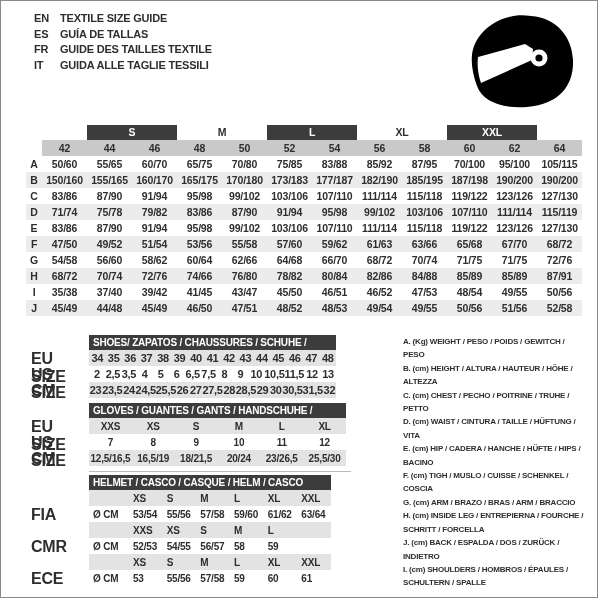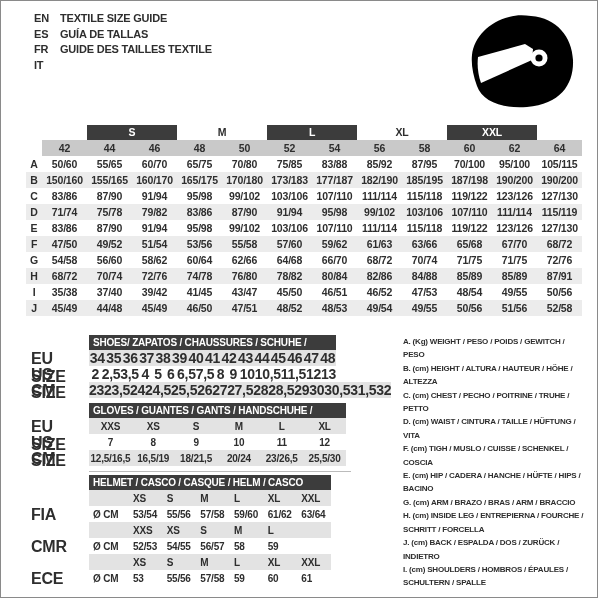--- a/index.html
+++ b/index.html
@@ -24,21 +24,21 @@
   .mt-size-cell { background: #c9c9c9; height: 16px; line-height: 16px; }
   .mt-letter { text-align: center; }
   
   .section { position: absolute; left: 30px; }
   .sec-row { display: grid; grid-template-columns: 58px 1fr; height: 16px; }
   .sec-row.hdr { height: 15px; }
   .rlabel { font-size: 16px; display: flex; align-items: center; }
   .bar { background: #3c3c3c; color: #fff; font-size: 10px; height: 15px; line-height: 15px; padding-left: 4px; }
   .vals { display: grid; align-items: center; text-align: center; font-size: 9.5px; height: 16px; }
   .vals.gray { background: #e3e3e3; }
-  .vals.c15 { grid-template-columns: repeat(15, 1fr); font-size: 14px; letter-spacing: -0.3px; }
+  .vals.c15 { grid-template-columns: repeat(15, 1fr); font-size: 11px; letter-spacing: -0.3px; }
   .vals.c6  { grid-template-columns: repeat(6, 1fr); font-size: 10px; }
   .vals.helm { grid-template-columns: 40px repeat(6, 1fr); font-size: 10px; }
   .vals.helm > div { text-align: left; padding-left: 4px; }
   .sep-line { position: absolute; left: 88px; top: 470px; width: 262px; height: 1px; background: #bbb; }
   
   .legend { position: absolute; left: 402px; top: 334px; width: 184px; font-size: 8px; line-height: 13.4px; }
 </style>
 </head>
 <body>
 
@@ -52,20 +52,21 @@
       <div class="lang-line">
         <div class="lang-code">ES</div>
         <div class="lang-title">GUÍA DE TALLAS</div>
       </div>
       <div class="lang-line">
         <div class="lang-code">FR</div>
         <div class="lang-title">GUIDE DES TAILLES TEXTILE</div>
       </div>
       <div class="lang-line">
         <div class="lang-code">IT</div>
+        <div class="lang-title">GUIDA ALLE TAGLIE TESSILI</div>
       </div>
     </div>
 
   <div class="helmet-icon">
     <svg width="106" height="94" viewBox="0 0 106 94">
       <path d="M62 1 C88 3 103 22 104 45 C105 69 92 89 58 92 C33 94 13 86 8 71 C4 60 2 49 3 40 C5 22 20 7 40 2 C47 0 54 0 62 1 Z" fill="#000"></path>
       <path d="M9 42 L56 29 L64 34 L63 45 L12 68 C9 60 8 50 9 42 Z" fill="#fff"></path>
       <circle cx="70" cy="43" r="8.5" fill="#fff"></circle>
       <circle cx="70" cy="43" r="3.6" fill="#000"></circle>
     </svg>
@@ -197,21 +198,21 @@
         <div class="mt-val">70/74</div>
         <div class="mt-val">71/75</div>
         <div class="mt-val">71/75</div>
         <div class="mt-val">72/76</div>
       </div>
       <div class="mt-row alt">
         <div class="mt-letter">H</div>
         <div class="mt-val">68/72</div>
         <div class="mt-val">70/74</div>
         <div class="mt-val">72/76</div>
-        <div class="mt-val">74/78</div>
+        <div class="mt-val">74/66</div>
         <div class="mt-val">76/80</div>
         <div class="mt-val">78/82</div>
         <div class="mt-val">80/84</div>
         <div class="mt-val">82/86</div>
         <div class="mt-val">84/88</div>
         <div class="mt-val">85/89</div>
         <div class="mt-val">85/89</div>
         <div class="mt-val">87/91</div>
       </div>
       <div class="mt-row">
@@ -432,21 +433,21 @@
           <div>61</div>
         </div>
       </div>
     </div>
 
   <div class="legend">
       <div class="legend-item">A. (Kg) WEIGHT / PESO / POIDS / GEWITCH / PESO</div>
       <div class="legend-item">B. (cm) HEIGHT / ALTURA / HAUTEUR / HÖHE / ALTEZZA</div>
       <div class="legend-item">C. (cm) CHEST / PECHO / POITRINE / TRUHE / PETTO</div>
       <div class="legend-item">D. (cm) WAIST / CINTURA / TAILLE / HÜFTUNG / VITA</div>
+      <div class="legend-item">E. (cm) HIP / CADERA / HANCHE / HÜFTE / HIPS /  BACINO</div>
       <div class="legend-item">F. (cm) TIGH / MUSLO / CUISSE / SCHENKEL / COSCIA</div>
-      <div class="legend-item">E. (cm) HIP / CADERA / HANCHE / HÜFTE / HIPS /  BACINO</div>
       <div class="legend-item">G. (cm) ARM  / BRAZO / BRAS / ARM / BRACCIO</div>
       <div class="legend-item">H. (cm) INSIDE LEG / ENTREPIERNA / FOURCHE / SCHRITT / FORCELLA</div>
       <div class="legend-item">J. (cm) BACK / ESPALDA / DOS / ZURÜCK / INDIETRO</div>
       <div class="legend-item">I.  (cm) SHOULDERS / HOMBROS / ÉPAULES / SCHULTERN / SPALLE</div>
     </div>
 
 </div>
 
 </body></html>

